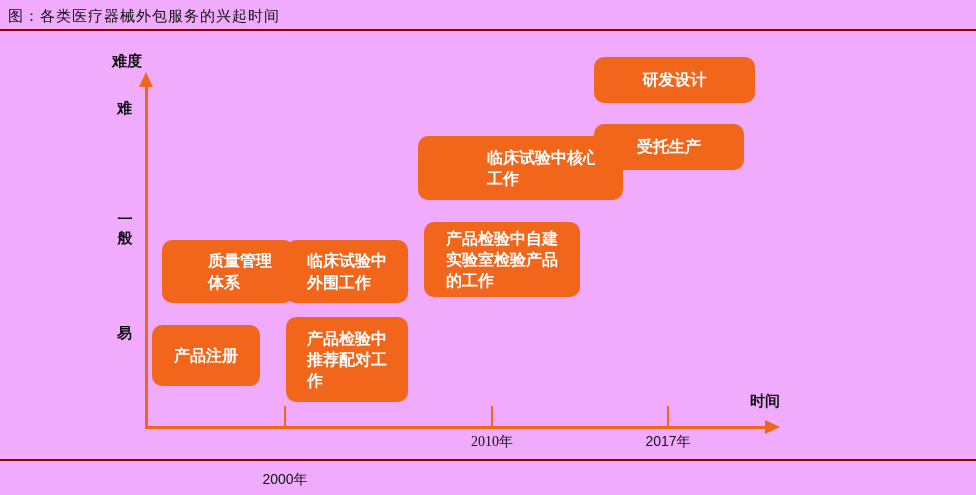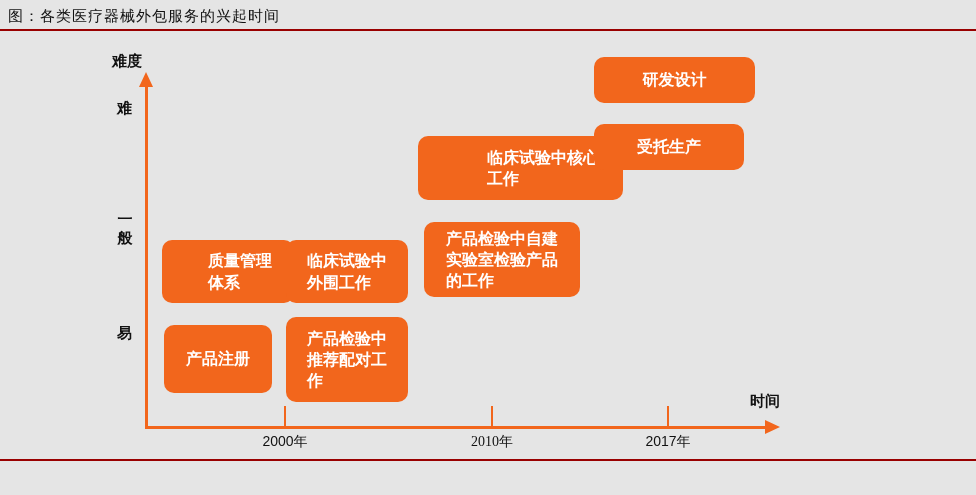--- a/index.html
+++ b/index.html
@@ -1,17 +1,17 @@
 <!DOCTYPE html>
 <html><head>
 <meta charset="utf-8">
 <style>
   html,body{margin:0;padding:0;background:#ffffff;}
   body{font-family:"Liberation Sans","DejaVu Sans",sans-serif;}
-  .page{position:relative;width:976px;height:495px;background:#e5e5e5;overflow:hidden;}
+  .page{position:relative;width:976px;height:495px;background:#f0abfc;overflow:hidden;}
 
   .fig-title{position:absolute;left:8px;top:7px;font-size:15px;color:#111;letter-spacing:1px;}
   .rule{position:absolute;left:0;width:976px;height:2px;background:#990000;}
   .rule-top{top:29px;}
   .rule-bottom{top:459px;}
   .source-note{position:absolute;left:8px;top:468px;font-size:15px;color:#111;letter-spacing:1px;}
 
   
   .y-axis{position:absolute;left:145px;top:86px;width:3px;height:343px;background:#F2661C;}
   .y-arrow{position:absolute;left:139px;top:72px;width:0;height:0;
@@ -27,30 +27,30 @@
   .axis-label{position:absolute;font-size:15px;font-weight:bold;color:#111;}
   .y-axis-label{left:112px;top:52px;}
   .x-axis-label{left:750px;top:392px;}
 
   .y-tick-label{position:absolute;font-size:15px;font-weight:bold;color:#111;text-align:center;}
   .ytick-hard{left:117px;top:99px;}
   .ytick-mid{left:116px;top:210px;width:18px;word-break:break-all;line-height:1.25;}
   .ytick-easy{left:117px;top:324px;}
 
   .x-tick-label{position:absolute;top:433px;width:60px;text-align:center;font-size:14px;color:#111;}
-  .xtick-2000{left:255px;}
+  .xtick-2000{left:255px;margin-top:38px;}
   .xtick-2010{left:462px;font-family:Liberation Serif, serif;}
   .xtick-2017{left:638px;}
 
   
   .svc-box{position:absolute;background:#F2661C;border-radius:10px;color:#ffffff;
     font-weight:bold;font-size:16px;line-height:1.32;display:flex;align-items:center;
     justify-content:center;text-align:left;white-space:pre-line;}
   .b-quality{left:162px;top:240px;width:108px;height:63px;padding-left:24px;}
-  .b-registration{left:164px;top:325px;width:108px;height:68px;}
+  .b-registration{left:152px;top:325px;width:108px;height:61px;}
   .b-clinical-peripheral{left:286px;top:240px;width:122px;height:63px;}
   .b-inspection-pairing{left:286px;top:317px;width:122px;height:85px;}
   .b-clinical-core{left:418px;top:136px;width:160px;height:64px;padding-left:45px;}
   .b-inspection-lab{left:424px;top:222px;width:156px;height:75px;}
   .b-rd-design{left:594px;top:57px;width:161px;height:46px;}
   .b-contract-mfg{left:594px;top:124px;width:150px;height:46px;}
 </style>
 </head>
 <body>
 

